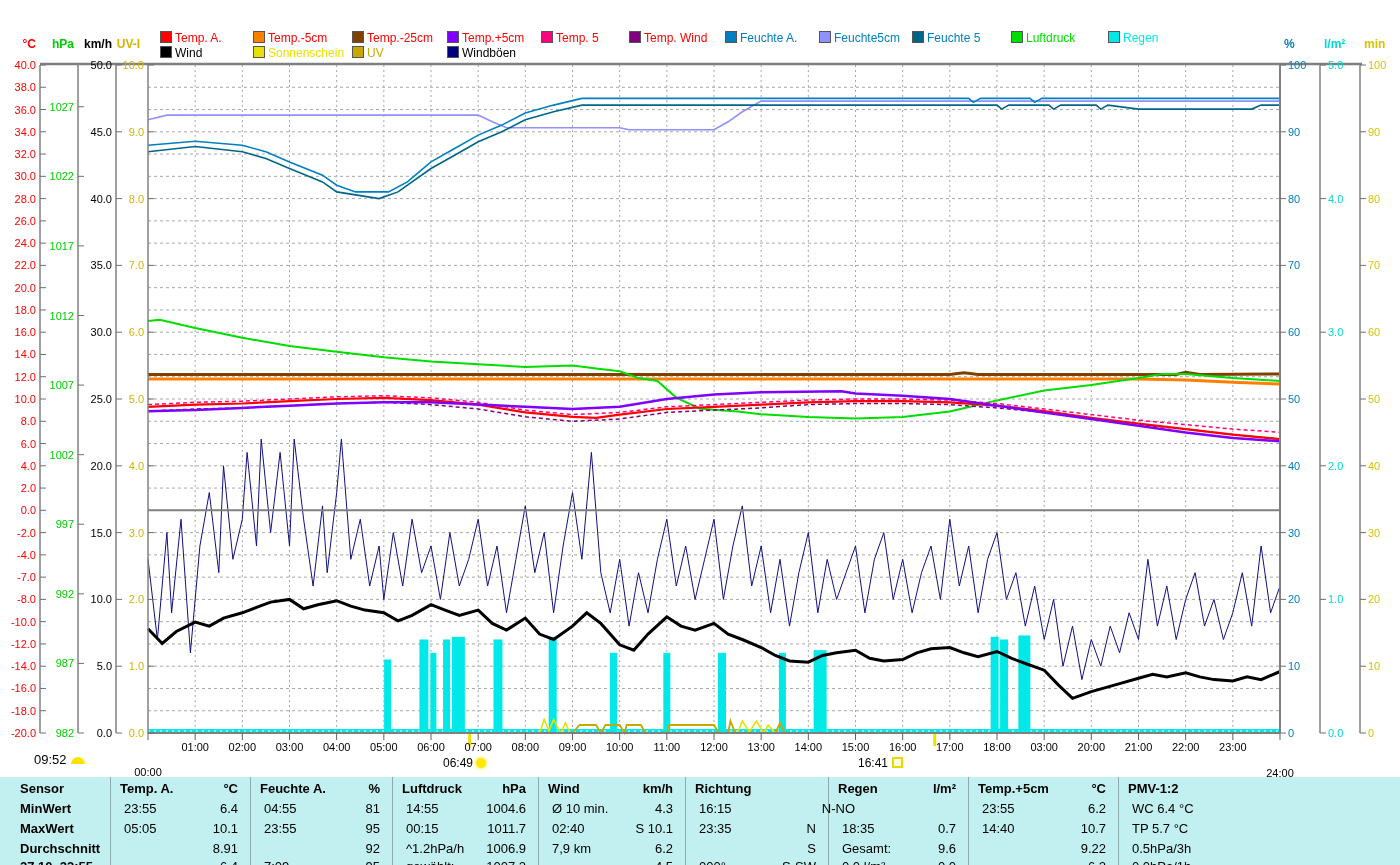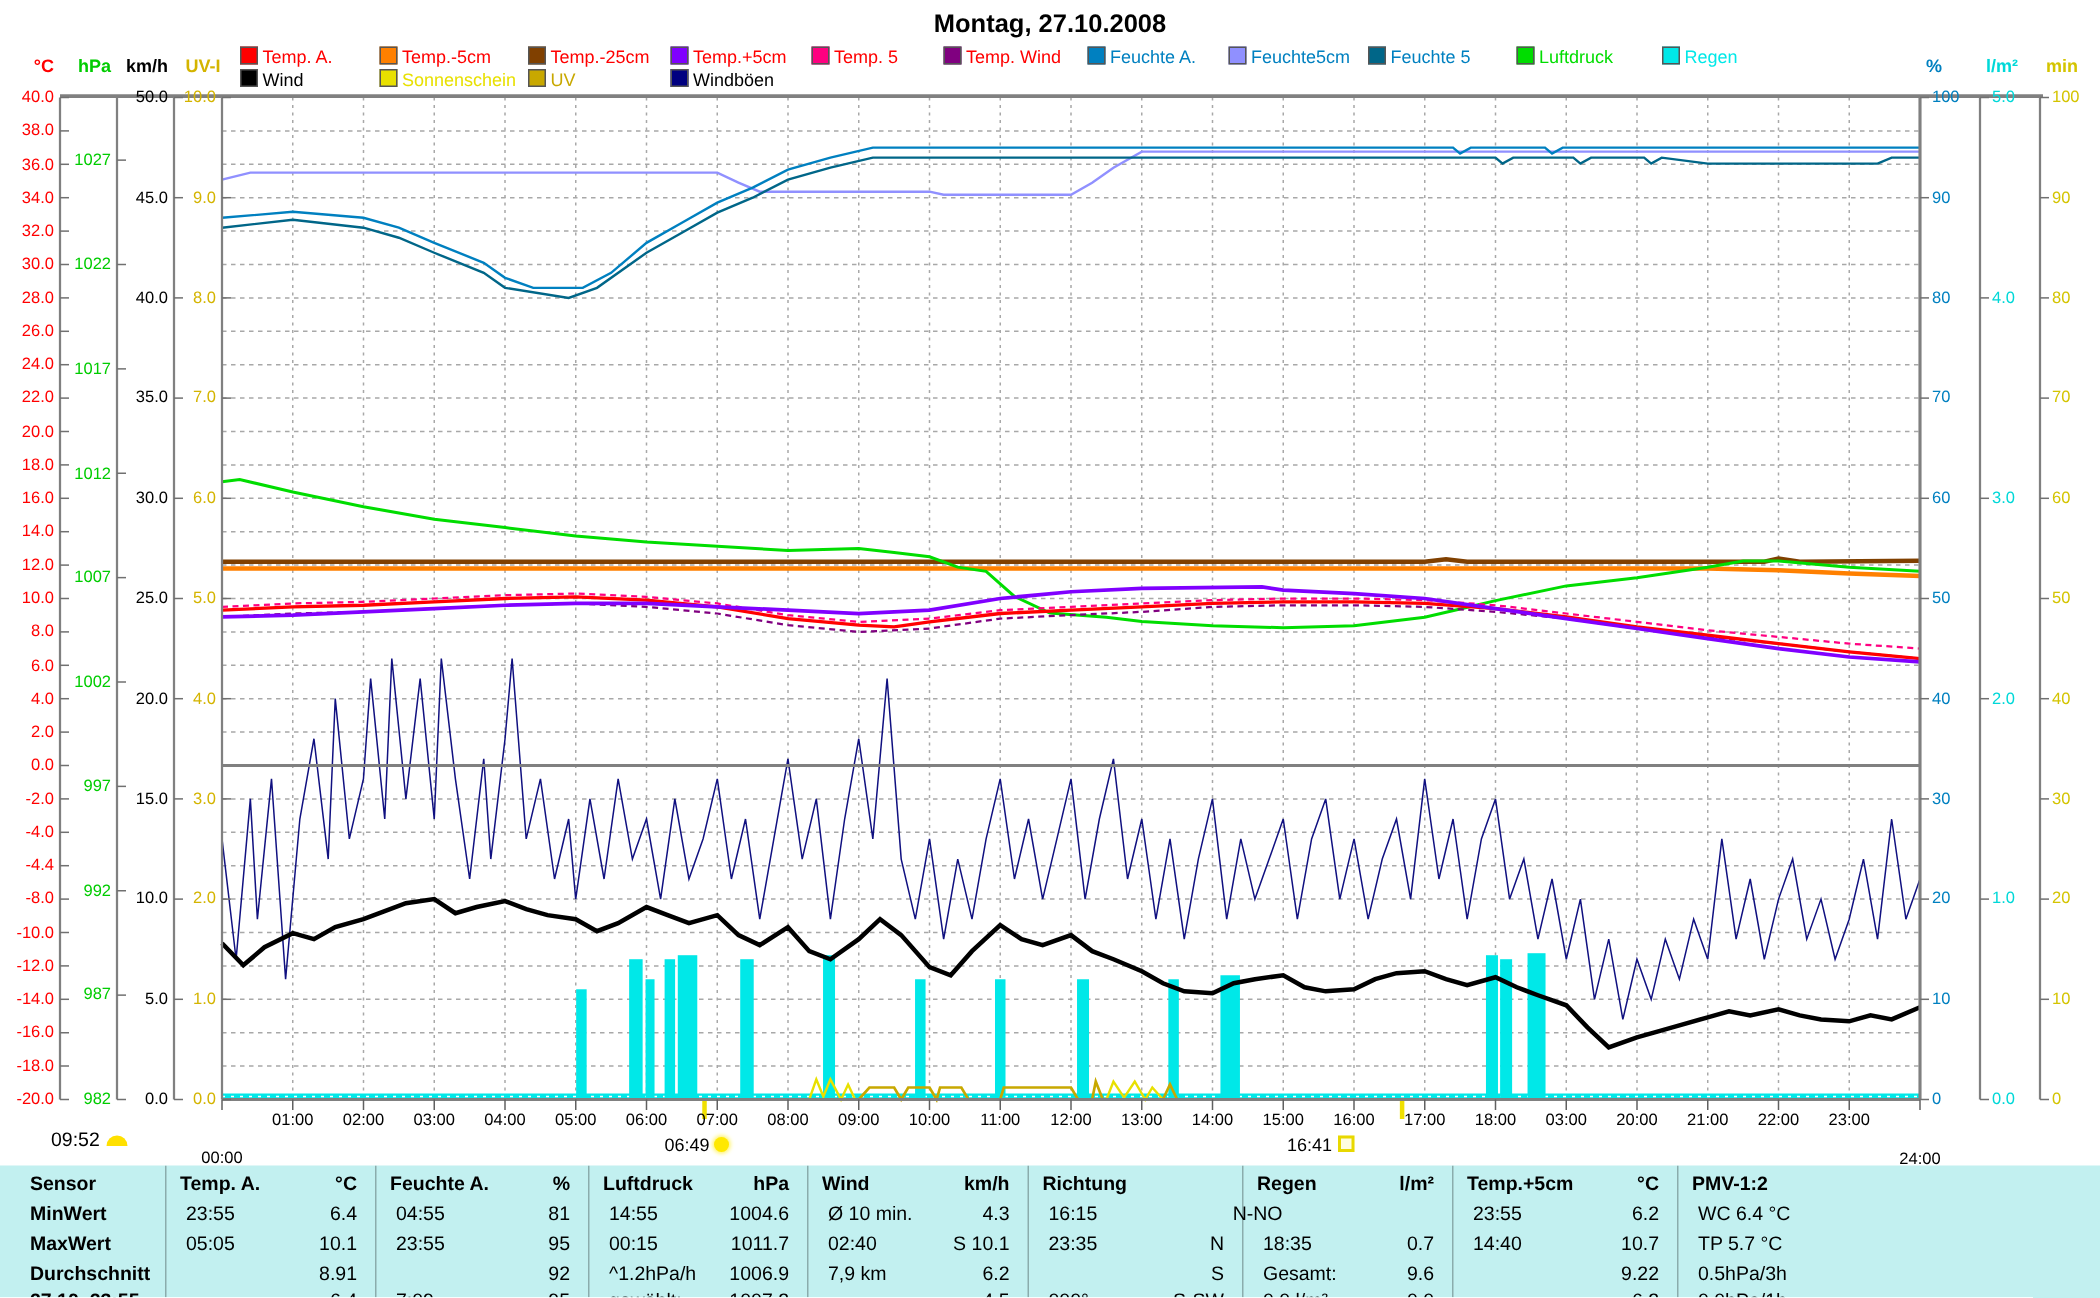--- a/index.html
+++ b/index.html
@@ -26,21 +26,20 @@
                overflow:hidden;}
   .tcell{position:absolute;font-size:13px;line-height:16px;color:#000;white-space:nowrap;}
   .tcell.bold{font-weight:bold;}
   .tcell.rt{text-align:right;}
   .tdiv{position:absolute;top:0;width:1px;height:88px;background:#8aacac;}
 </style>
 </head>
 <body>
 
 <div class="screen">
-  <div class="title">Montag, 27.10.2008</div>
   <svg id="chart-svg" width="1400" height="777">
       <line x1="195.16666666666666" y1="65" x2="195.16666666666666" y2="733" stroke="#a8a8a8" stroke-width="1" stroke-dasharray="2 3"></line>
       <line x1="242.33333333333331" y1="65" x2="242.33333333333331" y2="733" stroke="#a8a8a8" stroke-width="1" stroke-dasharray="2 3"></line>
       <line x1="289.5" y1="65" x2="289.5" y2="733" stroke="#a8a8a8" stroke-width="1" stroke-dasharray="2 3"></line>
       <line x1="336.66666666666663" y1="65" x2="336.66666666666663" y2="733" stroke="#a8a8a8" stroke-width="1" stroke-dasharray="2 3"></line>
       <line x1="383.83333333333337" y1="65" x2="383.83333333333337" y2="733" stroke="#a8a8a8" stroke-width="1" stroke-dasharray="2 3"></line>
       <line x1="431" y1="65" x2="431" y2="733" stroke="#a8a8a8" stroke-width="1" stroke-dasharray="2 3"></line>
       <line x1="478.1666666666667" y1="65" x2="478.1666666666667" y2="733" stroke="#a8a8a8" stroke-width="1" stroke-dasharray="2 3"></line>
       <line x1="525.3333333333333" y1="65" x2="525.3333333333333" y2="733" stroke="#a8a8a8" stroke-width="1" stroke-dasharray="2 3"></line>
       <line x1="572.5" y1="65" x2="572.5" y2="733" stroke="#a8a8a8" stroke-width="1" stroke-dasharray="2 3"></line>
@@ -283,21 +282,21 @@
       <div class="lbl right" style="left: 0px; top: 348.467px; width: 36px; color: rgb(255, 0, 0);">14.0</div>
       <div class="lbl right" style="left: 0px; top: 370.733px; width: 36px; color: rgb(255, 0, 0);">12.0</div>
       <div class="lbl right" style="left: 0px; top: 393px; width: 36px; color: rgb(255, 0, 0);">10.0</div>
       <div class="lbl right" style="left: 0px; top: 415.267px; width: 36px; color: rgb(255, 0, 0);">8.0</div>
       <div class="lbl right" style="left: 0px; top: 437.533px; width: 36px; color: rgb(255, 0, 0);">6.0</div>
       <div class="lbl right" style="left: 0px; top: 459.8px; width: 36px; color: rgb(255, 0, 0);">4.0</div>
       <div class="lbl right" style="left: 0px; top: 482.067px; width: 36px; color: rgb(255, 0, 0);">2.0</div>
       <div class="lbl right" style="left: 0px; top: 504.333px; width: 36px; color: rgb(255, 0, 0);">0.0</div>
       <div class="lbl right" style="left: 0px; top: 526.6px; width: 36px; color: rgb(255, 0, 0);">-2.0</div>
       <div class="lbl right" style="left: 0px; top: 548.867px; width: 36px; color: rgb(255, 0, 0);">-4.0</div>
-      <div class="lbl right" style="left: 0px; top: 571.133px; width: 36px; color: rgb(255, 0, 0);">-4.4</div>
+      <div class="lbl right" style="left: 0px; top: 571.133px; width: 36px; color: rgb(255, 0, 0);">-7.0</div>
       <div class="lbl right" style="left: 0px; top: 593.4px; width: 36px; color: rgb(255, 0, 0);">-8.0</div>
       <div class="lbl right" style="left: 0px; top: 615.667px; width: 36px; color: rgb(255, 0, 0);">-10.0</div>
       <div class="lbl right" style="left: 0px; top: 637.933px; width: 36px; color: rgb(255, 0, 0);">-12.0</div>
       <div class="lbl right" style="left: 0px; top: 660.2px; width: 36px; color: rgb(255, 0, 0);">-14.0</div>
       <div class="lbl right" style="left: 0px; top: 682.467px; width: 36px; color: rgb(255, 0, 0);">-16.0</div>
       <div class="lbl right" style="left: 0px; top: 704.733px; width: 36px; color: rgb(255, 0, 0);">-18.0</div>
       <div class="lbl right" style="left: 0px; top: 727px; width: 36px; color: rgb(255, 0, 0);">-20.0</div>
       <div class="unit-lbl" style="left: 40px; top: 38px; width: 34px; text-align: right; color: rgb(0, 204, 0);">hPa</div>
       <div class="lbl right" style="left: 38px; top: 100.75px; width: 36px; color: rgb(0, 204, 0);">1027</div>
       <div class="lbl right" style="left: 38px; top: 170.333px; width: 36px; color: rgb(0, 204, 0);">1022</div>
@@ -314,21 +313,21 @@
       <div class="lbl right" style="left: 76px; top: 125.8px; width: 36px; color: rgb(0, 0, 0);">45.0</div>
       <div class="lbl right" style="left: 76px; top: 192.6px; width: 36px; color: rgb(0, 0, 0);">40.0</div>
       <div class="lbl right" style="left: 76px; top: 259.4px; width: 36px; color: rgb(0, 0, 0);">35.0</div>
       <div class="lbl right" style="left: 76px; top: 326.2px; width: 36px; color: rgb(0, 0, 0);">30.0</div>
       <div class="lbl right" style="left: 76px; top: 393px; width: 36px; color: rgb(0, 0, 0);">25.0</div>
       <div class="lbl right" style="left: 76px; top: 459.8px; width: 36px; color: rgb(0, 0, 0);">20.0</div>
       <div class="lbl right" style="left: 76px; top: 526.6px; width: 36px; color: rgb(0, 0, 0);">15.0</div>
       <div class="lbl right" style="left: 76px; top: 593.4px; width: 36px; color: rgb(0, 0, 0);">10.0</div>
       <div class="lbl right" style="left: 76px; top: 660.2px; width: 36px; color: rgb(0, 0, 0);">5.0</div>
       <div class="lbl right" style="left: 76px; top: 727px; width: 36px; color: rgb(0, 0, 0);">0.0</div>
-      <div class="unit-lbl" style="left: 110px; top: 38px; width: 37px; text-align: right; color: rgb(212, 180, 0);">UV-I</div>
+      <div class="unit-lbl" style="left: 110px; top: 38px; width: 37px; text-align: center; color: rgb(212, 180, 0);">UV-I</div>
       <div class="lbl right" style="left: 108px; top: 59px; width: 36px; color: rgb(212, 180, 0);">10.0</div>
       <div class="lbl right" style="left: 108px; top: 125.8px; width: 36px; color: rgb(212, 180, 0);">9.0</div>
       <div class="lbl right" style="left: 108px; top: 192.6px; width: 36px; color: rgb(212, 180, 0);">8.0</div>
       <div class="lbl right" style="left: 108px; top: 259.4px; width: 36px; color: rgb(212, 180, 0);">7.0</div>
       <div class="lbl right" style="left: 108px; top: 326.2px; width: 36px; color: rgb(212, 180, 0);">6.0</div>
       <div class="lbl right" style="left: 108px; top: 393px; width: 36px; color: rgb(212, 180, 0);">5.0</div>
       <div class="lbl right" style="left: 108px; top: 459.8px; width: 36px; color: rgb(212, 180, 0);">4.0</div>
       <div class="lbl right" style="left: 108px; top: 526.6px; width: 36px; color: rgb(212, 180, 0);">3.0</div>
       <div class="lbl right" style="left: 108px; top: 593.4px; width: 36px; color: rgb(212, 180, 0);">2.0</div>
       <div class="lbl right" style="left: 108px; top: 660.2px; width: 36px; color: rgb(212, 180, 0);">1.0</div>

